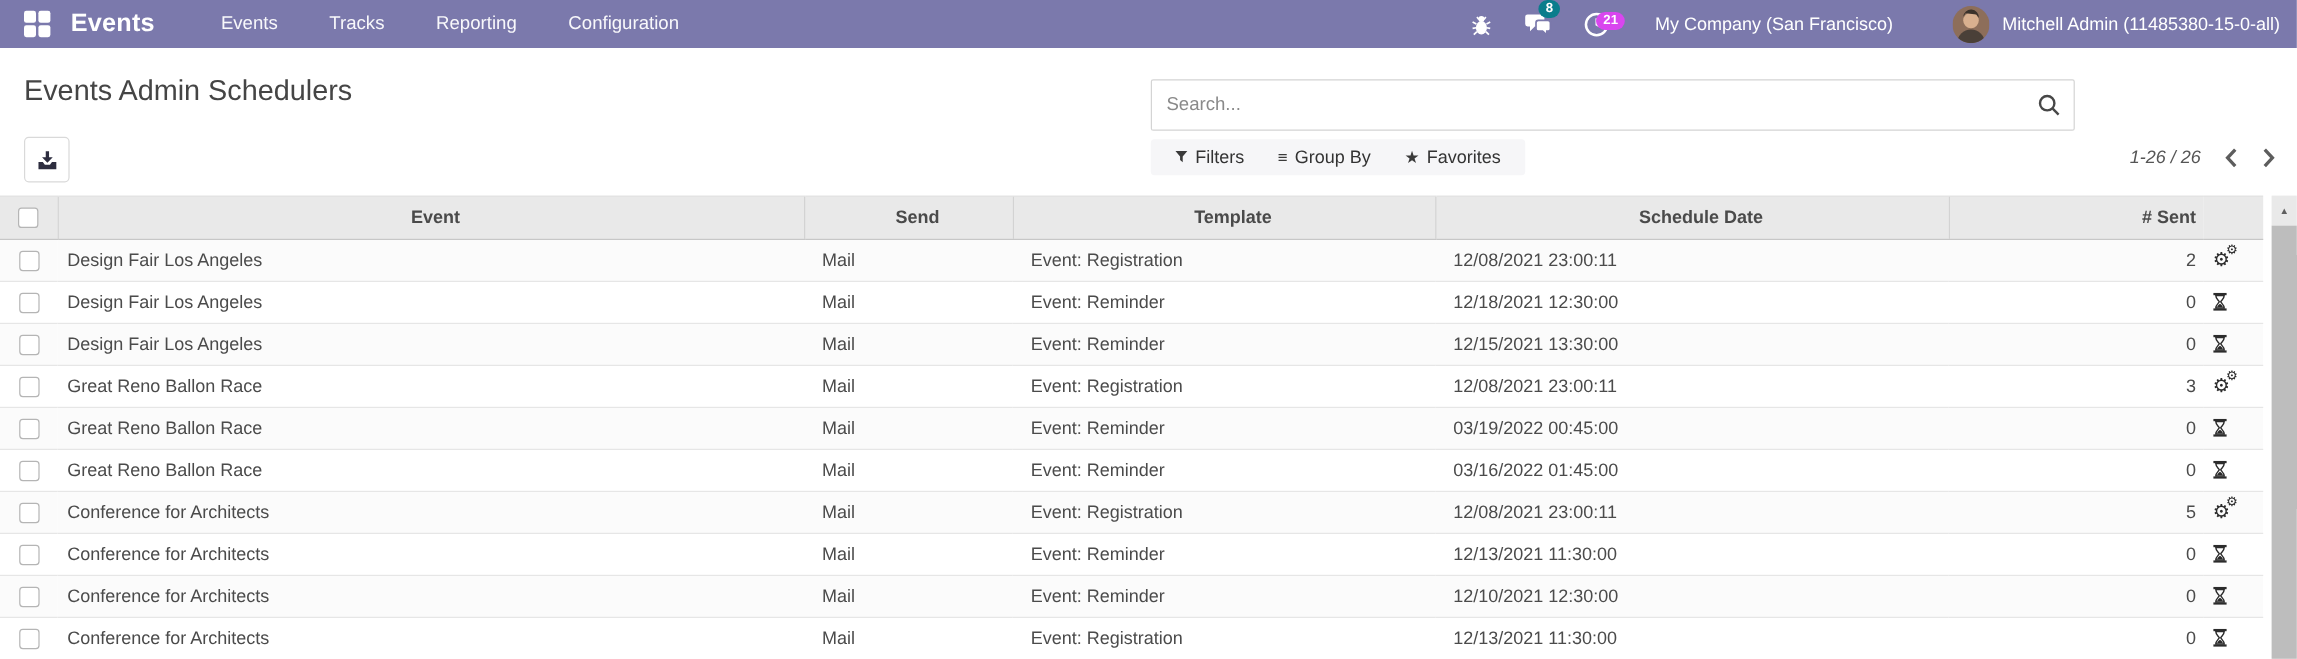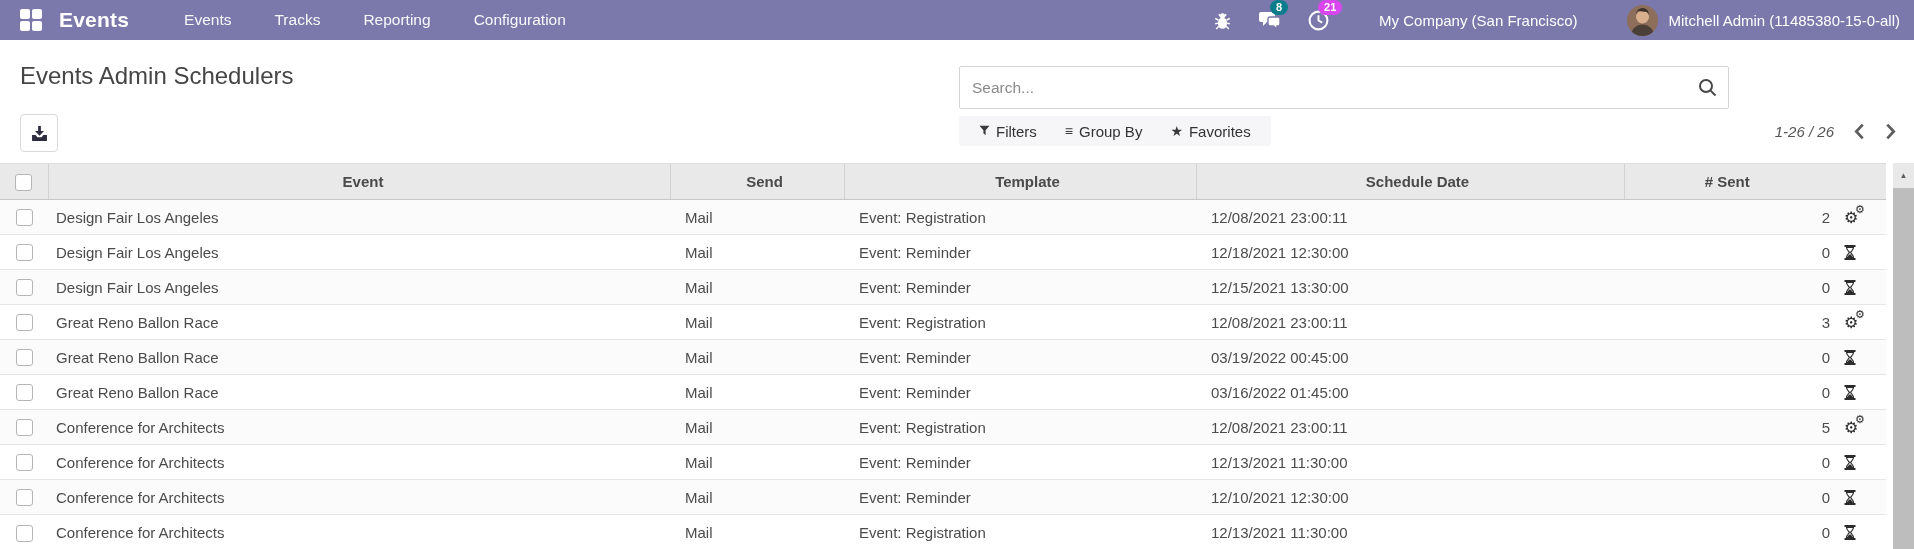--- a/index.html
+++ b/index.html
@@ -14,21 +14,21 @@
   .apps-btn span { background:#fff; border-radius:2px; }
   .brand { color:#fff; font-size:21px; font-weight:600; margin-left:17px; letter-spacing:.2px; }
   .nav-menu { display:flex; margin-left:55px; gap:43px; }
   .nav-item { color:rgba(255,255,255,.95); font-size:15.5px; cursor:pointer; }
   .systray { margin-left:auto; display:flex; align-items:center; margin-right:14px; gap:22px; }
   .tray-icon { position:relative; width:26px; height:26px; display:flex;
                align-items:center; justify-content:center; cursor:pointer; }
   .tray-badge { position:absolute; top:-7px; left:13px; color:#fff; font-size:11px;
                 font-weight:bold; border-radius:9px; padding:2px 6px; line-height:1; }
   .company-name, .user-name { color:#fff; font-size:15px; cursor:pointer; white-space:nowrap; }
-  .company-name { margin-left:26px; margin-right:28px; }
+  .company-name { margin-left:14px; margin-right:28px; }
   .avatar { width:31px; height:31px; border-radius:50%; overflow:hidden; flex:none; cursor:pointer; }
   .user-name { margin-left:-12px; }
 
   
   .page-title { position:absolute; left:20px; top:62px; font-size:24px; font-weight:400; color:#454545; }
   .export-btn { position:absolute; left:20px; top:114px; width:38px; height:38px; background:#fff;
                 border:1px solid #d9d9d9; border-radius:4px; display:flex; align-items:center;
                 justify-content:center; cursor:pointer; }
   .search-wrap { position:absolute; left:959px; top:66px; width:770px; height:43px; }
   .search-input { width:100%; height:100%; border:1px solid #d4d4d4; border-radius:2px;
@@ -57,21 +57,21 @@
   .list-table col.c-tpl  { width:352px; }
   .list-table col.c-date { width:428px; }
   .list-table col.c-sent { width:212px; }
   .list-table col.c-ico  { width:50px; }
   .list-table thead th { height:36px; background:#e9e9e9; font-weight:bold; color:#4a4a4a;
                          text-align:center; padding:0 0 0 15px; border-top:1px solid #dcdcdc;
                          border-bottom:1px solid #c7c7c7; cursor:pointer; white-space:nowrap; }
   .list-table thead th.sep { border-left:1px solid #d3d3d3; }
   .list-table thead th.th-cb { padding:0; text-align:center; }
   .list-table thead th.th-ev { padding-left:8px; }
-  .list-table thead th.th-sent { padding:0 6px 0 0; }
+  .list-table thead th.th-sent { text-align:right; padding:0 6px 0 0; }
   .list-table tbody td { height:35px; padding:0 0 0 15px; border-top:1px solid #e6e6e6;
                          white-space:nowrap; overflow:hidden; }
   .list-table tbody tr { cursor:pointer; background:#fff; }
   .list-table tbody tr:nth-child(odd) { background:#fbfbfb; }
   .list-table td.td-cb { padding:0; text-align:center; }
   .list-table td.td-ev { padding-left:8px; }
   .list-table td.td-sent { text-align:right; padding:0 6px 0 0; }
   .list-table td.td-ico { padding-left:8px; }
   .cb { display:inline-block; width:17px; height:17px; background:#fff; vertical-align:middle;
         border:1px solid #b5b5b5; border-radius:3px; cursor:pointer; }
@@ -125,21 +125,21 @@
         <path d="M3 3 h12 a2 2 0 0 1 2 2 v6 a2 2 0 0 1 -2 2 h-6 l-4 4 v-4 h-2 a2 2 0 0 1 -2 -2 v-6 a2 2 0 0 1 2 -2 z" fill="#fff"></path>
         <path d="M12 8 h8 a2 2 0 0 1 2 2 v5 a2 2 0 0 1 -2 2 h-1 v3 l-3.5 -3 h-3.5 a2 2 0 0 1 -2 -2 v-5 a2 2 0 0 1 2 -2 z" fill="#fff" stroke="#7b79ac" stroke-width="1.4"></path>
       </svg>
       <span class="tray-badge" style="background: rgb(10, 125, 140);">8</span>
     </div>
     <div class="tray-icon">
       <svg width="23" height="23" viewBox="0 0 22 22" fill="none" stroke="#fff" stroke-width="2">
         <circle cx="11" cy="11" r="8.5"></circle>
         <polyline points="11,6 11,11 14.5,13" stroke-width="1.8"></polyline>
       </svg>
-      <span class="tray-badge" style="background: #d946ef;">21</span>
+      <span class="tray-badge" style="background: #d946ef; margin-top: 10px;">21</span>
     </div>
     <div class="company-name">My Company (San Francisco)</div>
     <div class="avatar">
       <svg width="31" height="31" viewBox="0 0 31 31">
         <rect width="31" height="31" fill="#8d6e5a"></rect>
         <circle cx="15.5" cy="12" r="6.5" fill="#d9b08f"></circle>
         <path d="M4 31 a11.5 11.5 0 0 1 23 0 z" fill="#4a4038"></path>
         <path d="M9 9 a6.5 6.5 0 0 1 13 1 l-2 -3 -9 -1 z" fill="#3b322b"></path>
       </svg>
     </div>

